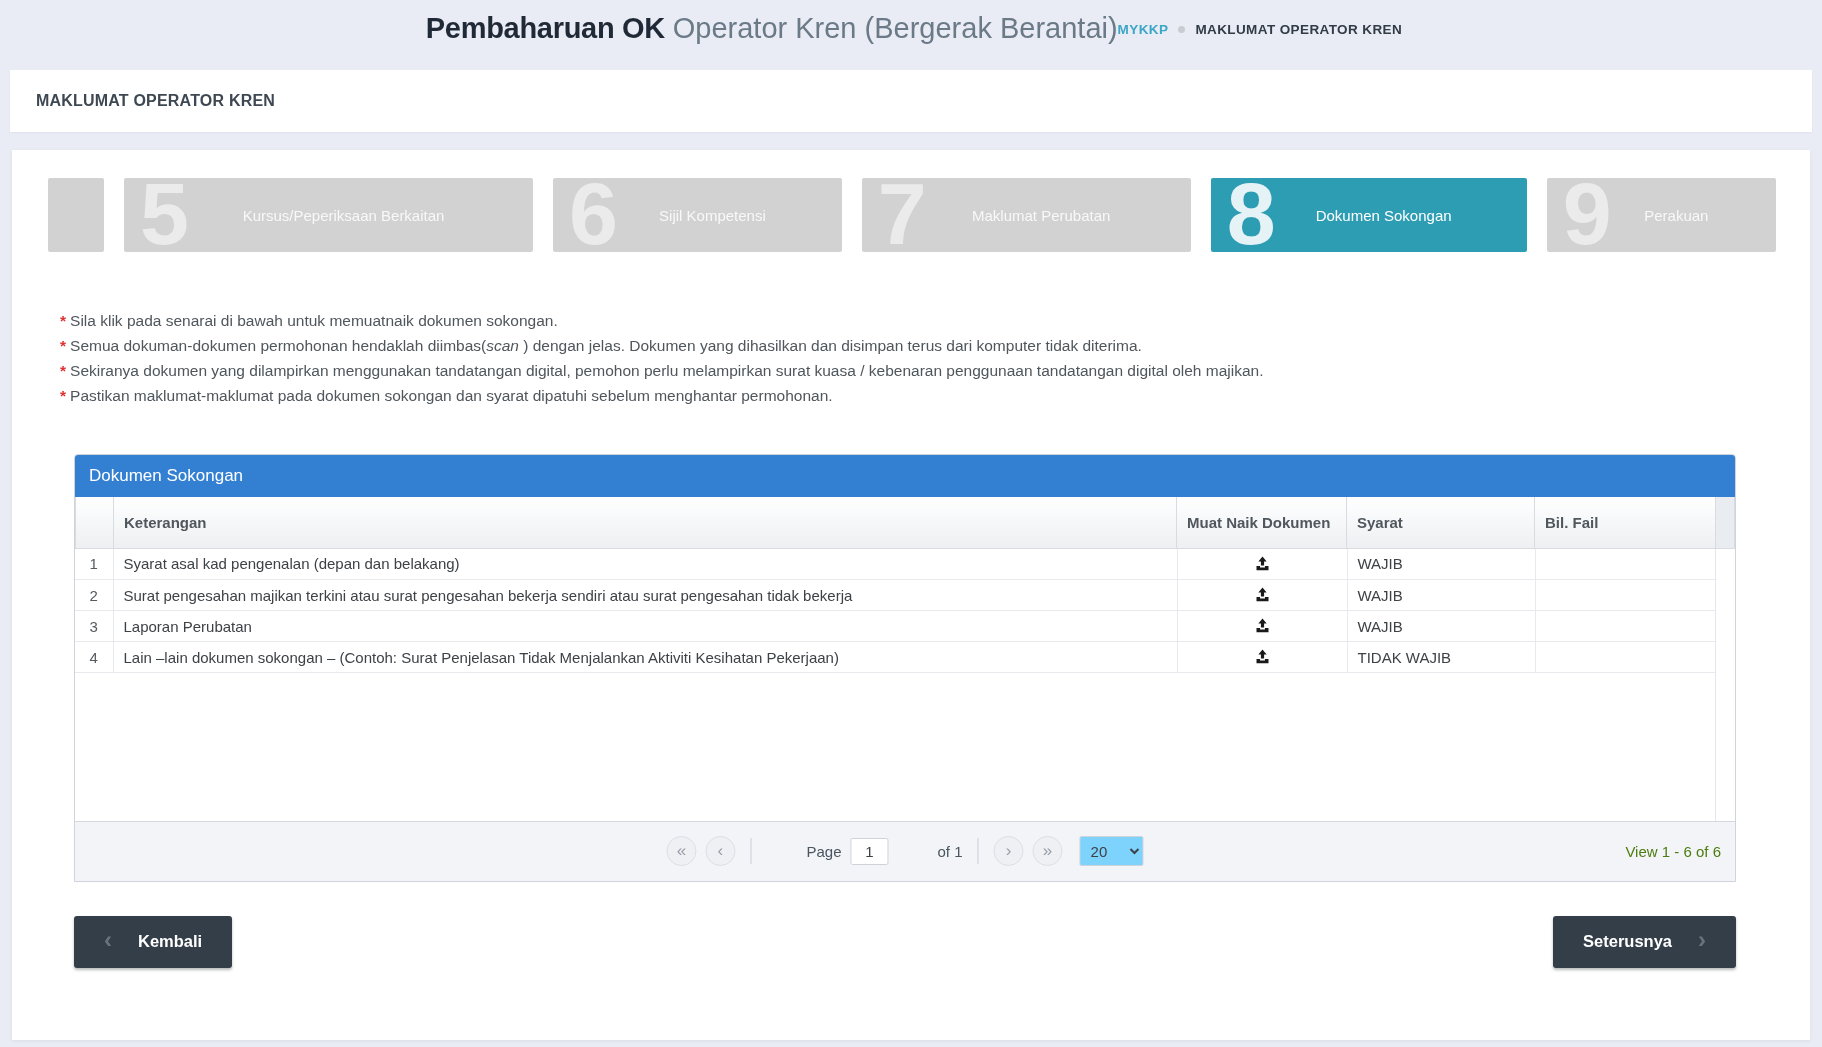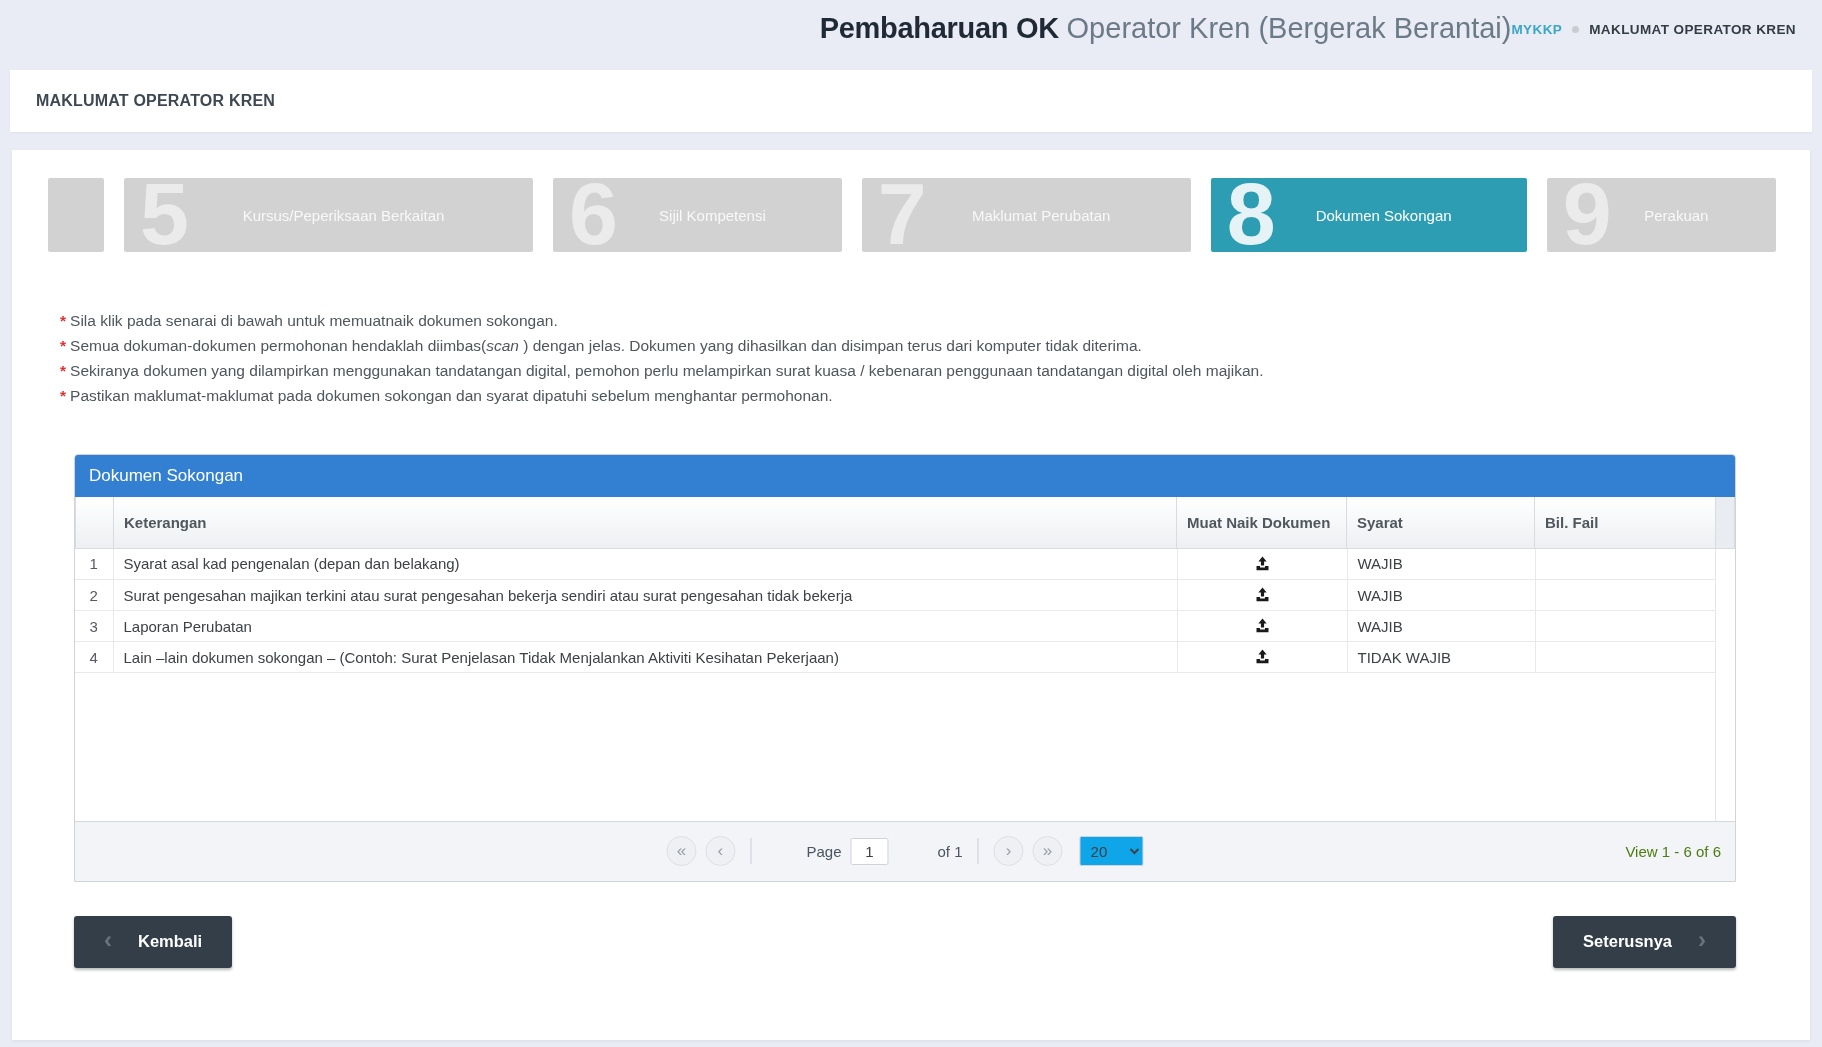--- a/index.html
+++ b/index.html
@@ -12,21 +12,21 @@
   }
   *{box-sizing:border-box;margin:0;padding:0;}
   html,body{overflow:hidden;}
   body{
     width:1822px;height:1047px;
     background:#e9ebf5;
     font-family:"Liberation Sans","DejaVu Sans",sans-serif;
     color:#3f4a54;
   }
   
-  .topbar{display:flex;align-items:flex-start;justify-content:flex-end;padding:12px 26px 0 32px;height:62px;}
+  .topbar{display:flex;align-items:flex-start;justify-content:center;padding:12px 26px 0 32px;height:62px;}
   .page-title{font-size:29px;font-weight:800;color:#1f2a36;letter-spacing:-.3px;}
   .page-title .light{font-weight:300;color:#6b7a87;letter-spacing:0;}
   .breadcrumb{display:flex;align-items:center;gap:10px;margin-top:10px;font-size:13.5px;font-weight:700;letter-spacing:.4px;}
   .crumb-link{color:var(--breadcrumb-link);cursor:pointer;}
   .crumb-dot{width:7px;height:7px;border-radius:50%;background:#c9ccd1;display:inline-block;}
   .crumb-current{color:#323c45;}
   
   .section-bar{background:#ffffff;margin:8px 10px 0 10px;height:62px;display:flex;align-items:center;padding-left:26px;box-shadow:0 1px 2px rgba(40,50,70,.05);}
   .section-bar h2{font-size:16px;font-weight:800;color:#3e4852;letter-spacing:.2px;}
   
@@ -63,21 +63,21 @@
   .upload-cell{text-align:center;}
   .upload-btn{display:inline-flex;align-items:center;justify-content:center;cursor:pointer;background:none;border:none;padding:2px 6px;}
   
   .pager{position:relative;height:60px;background:#f2f4f8;border-top:1px solid #d4d8dc;}
   .pager-center{position:absolute;left:50%;top:50%;transform:translate(-50%,-50%);display:flex;align-items:center;gap:9px;}
   .pg-btn{width:30px;height:30px;border-radius:50%;background:#eef0f4;border:1px solid #dcdfe4;color:#979da6;
     font-size:17px;line-height:1;display:flex;align-items:center;justify-content:center;cursor:pointer;padding-bottom:2px;}
   .pg-sep{width:1px;height:26px;background:#c9cdd4;margin:0 6px;}
   .pg-text{font-size:15px;color:#4a5560;margin-left:40px;}
   .page-input{width:38px;height:27px;border:1px solid #cfd3d9;border-radius:2px;text-align:center;font-size:15px;color:#3d4247;font-family:inherit;background:#fff;}
-  .size-select{height:30px;min-width:64px;border:1px solid #cfd3d9;border-radius:2px;background:#0ea5e9;font-size:15px;color:#3d4247;font-family:inherit;margin-left:8px;padding:0 6px;}
+  .size-select{height:30px;min-width:64px;border:1px solid #cfd3d9;border-radius:2px;background:#7dd3fc;font-size:15px;color:#3d4247;font-family:inherit;margin-left:8px;padding:0 6px;}
   .view-status{position:absolute;right:14px;top:50%;transform:translateY(-50%);font-size:15px;color:#4d7c0f;}
   
   .actions{display:flex;justify-content:space-between;margin:34px 46px 0 38px;}
   .dark-btn{background:var(--dark-button);color:#ffffff;border:none;border-radius:3px;height:52px;
     font-family:inherit;font-size:16.5px;font-weight:700;display:flex;align-items:center;gap:26px;
     padding:0 30px;cursor:pointer;box-shadow:0 2px 3px rgba(20,25,30,.3);}
   .btn-chev{color:#6a737c;font-size:24px;font-weight:700;line-height:1;padding-bottom:3px;}
 </style>
 </head>
 <body>

